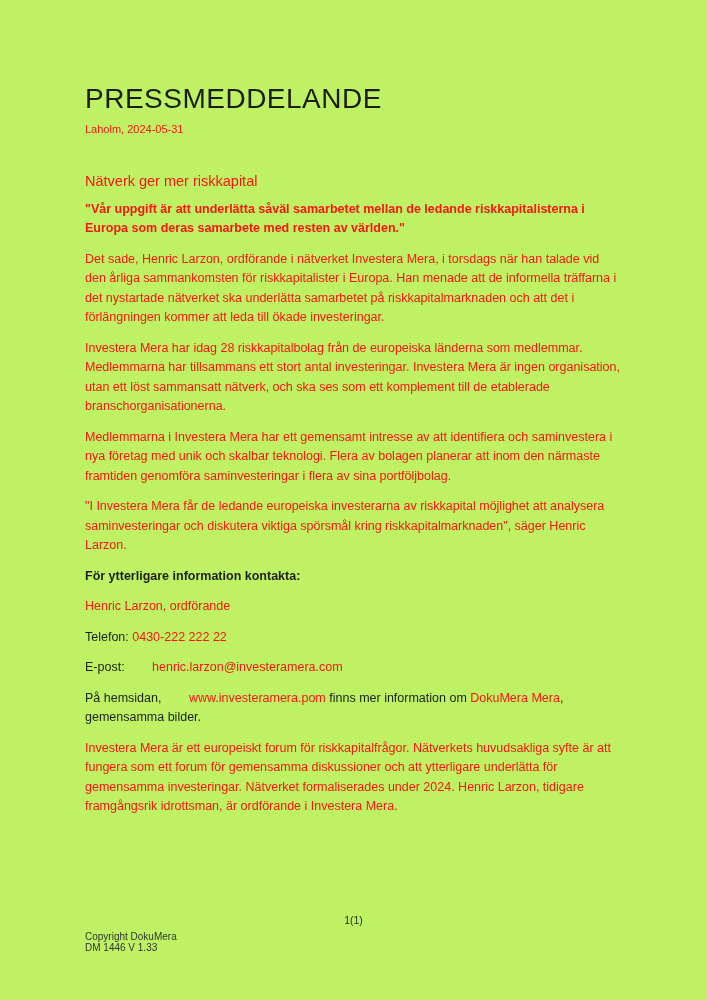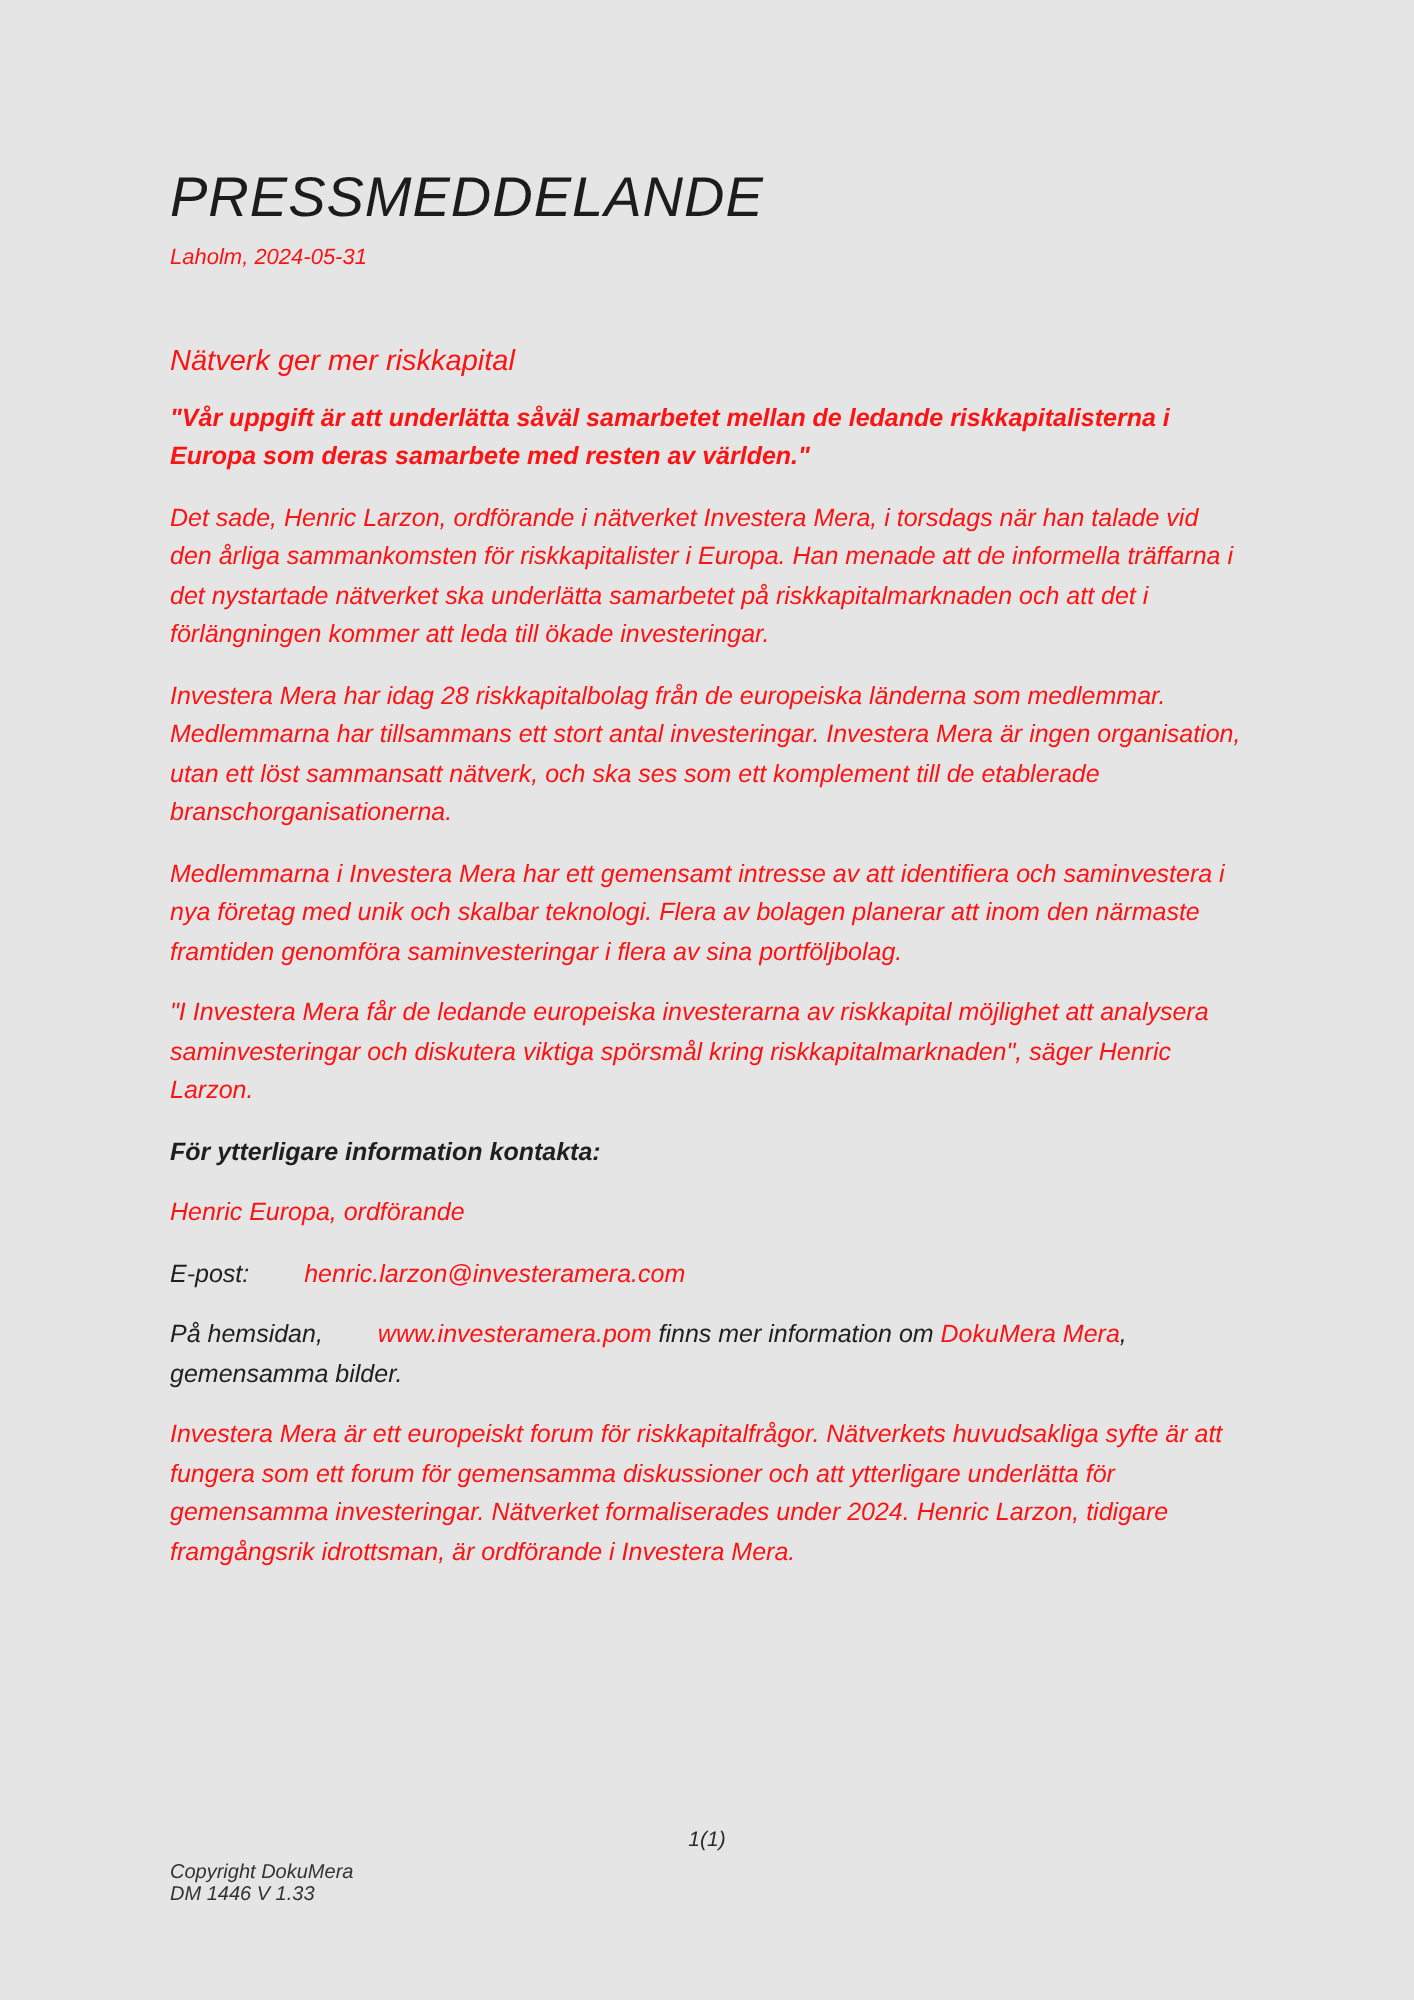--- a/index.html
+++ b/index.html
@@ -4,26 +4,25 @@
 <style>
   html, body {
     margin: 0;
     padding: 0;
     background: #ffffff;
   }
   .page {
     position: relative;
     width: 707px;
     height: 1000px;
-    background: #e5e5e5;
+    background: #bef264;
     overflow: hidden;
     font-family: "Liberation Sans", "DejaVu Sans", sans-serif;
     color: #1f1f1f;
     box-sizing: border-box;
-    font-style: italic;
   }
   .content {
     position: absolute;
     left: 85px;
     top: 84px;
     width: 537px;
   }
   .doc-title {
     font-size: 28px;
     font-weight: 300;
@@ -97,22 +96,23 @@
 
     <p class="body lead-quote">"Vår uppgift är att underlätta såväl samarbetet mellan de ledande riskkapitalisterna i Europa som deras samarbete med resten av världen."</p>
 
     <p class="body red">Det sade, Henric Larzon, ordförande i nätverket Investera Mera, i torsdags när han talade vid den årliga sammankomsten för riskkapitalister i Europa. Han menade att de informella träffarna i det nystartade nätverket ska underlätta samarbetet på riskkapitalmarknaden och att det i förlängningen kommer att leda till ökade investeringar.</p>
     <p class="body red">Investera Mera har idag 28 riskkapitalbolag från de europeiska länderna som medlemmar. Medlemmarna har tillsammans ett stort antal investeringar. Investera Mera är ingen organisation, utan ett löst sammansatt nätverk, och ska ses som ett komplement till de etablerade branschorganisationerna.</p>
     <p class="body red">Medlemmarna i Investera Mera har ett gemensamt intresse av att identifiera och saminvestera i nya företag med unik och skalbar teknologi. Flera av bolagen planerar att inom den närmaste framtiden genomföra saminvesteringar i flera av sina portföljbolag.</p>
     <p class="body red">"I Investera Mera får de ledande europeiska investerarna av riskkapital möjlighet att analysera saminvesteringar och diskutera viktiga spörsmål kring riskkapitalmarknaden", säger Henric Larzon.</p>
 
     <p class="body contact-heading">För ytterligare information kontakta:</p>
 
-    <p class="body red">Henric Europa, ordförande</p>
+    <p class="body red">Henric Larzon, ordförande</p>
 
+    <p class="body"><span class="black">Telefon: </span><span class="red">0430-222 222 22</span></p>
 
     <p class="body"><span class="black">E-post: </span><span class="link-red">henric.larzon@investeramera.com</span></p>
 
     <p class="body"><span class="black">På hemsidan, </span><span class="link-red">www.investeramera.pom</span><span class="black"> finns mer information om </span><span class="red">DokuMera Mera</span><span class="black">, gemensamma bilder.</span></p>
 
     <p class="body red">Investera Mera är ett europeiskt forum för riskkapitalfrågor. Nätverkets huvudsakliga syfte är att fungera som ett forum för gemensamma diskussioner och att ytterligare underlätta för gemensamma investeringar. Nätverket formaliserades under 2024. Henric Larzon, tidigare framgångsrik idrottsman, är ordförande i Investera Mera.</p>
 
   </div>
 
   <div class="page-number">1(1)</div>

